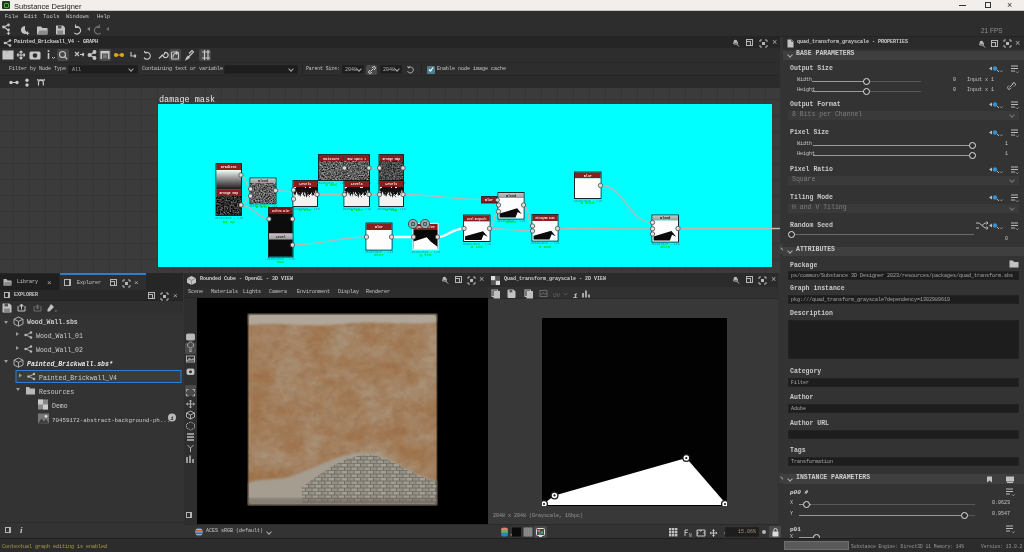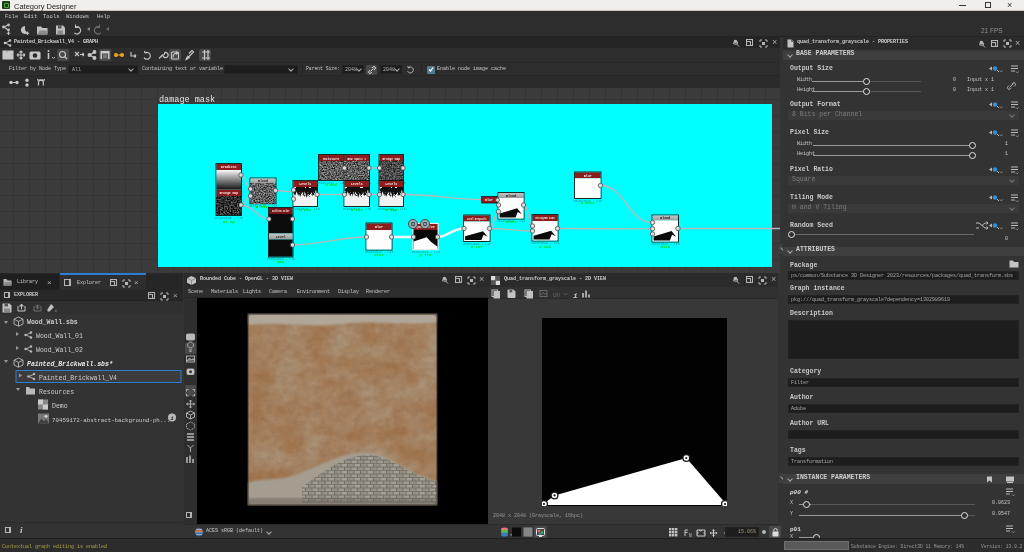--- a/index.html
+++ b/index.html
@@ -16,21 +16,21 @@
 .sld{position:absolute;height:1px;background:#585858}
 .knob{position:absolute;width:7px;height:7px;border:1.6px solid #e5e5e5;border-radius:50%;background:#2f2f2f;top:-3px}
 .shead{position:absolute;left:0;width:100%;height:9px;background:#3f3f3f;color:#ccc;font-size:6.5px;font-weight:bold;line-height:9px}
 </style></head>
 <body>
 
 <div class="abs" style="left:0;top:0;width:1024px;height:11px;background:#f2eeeb;border-bottom:1px solid #c8c4c0">
   <div class="abs" style="left:2px;top:1px;width:8px;height:8px;background:#1c3d1c;border-radius:1px">
    <div class="abs" style="left:1.5px;top:1.5px;width:5px;height:5px;border:1px solid #58a83e;border-radius:1px"></div>
   </div>
-  <div class="abs" style="left:14px;top:2px;color:#1a1a1a;font-family:'Liberation Sans',sans-serif;font-size:7.5px">Category Designer</div>
+  <div class="abs" style="left:14px;top:2px;color:#1a1a1a;font-family:'Liberation Sans',sans-serif;font-size:7.5px">Substance Designer</div>
   <div class="abs" style="left:959px;top:5px;width:7px;height:1px;background:#333"></div>
   <div class="abs" style="left:985px;top:2px;width:6px;height:6px;border:1px solid #333"></div>
   <div class="abs" style="left:1007px;top:1px;color:#333;font-family:'Liberation Sans',sans-serif;font-size:9px;line-height:9px">×</div>
 </div>
 
 <div class="abs" style="left:0;top:11px;width:1024px;height:11px;background:#2d2d2d">
   <div class="abs t" style="left:5px;top:3px;font-size:5.5px">File</div>
   <div class="abs t" style="left:24px;top:3px;font-size:5.5px">Edit</div>
   <div class="abs t" style="left:43px;top:3px;font-size:5.5px">Tools</div>
   <div class="abs t" style="left:66px;top:3px;font-size:5.5px">Windows</div>

